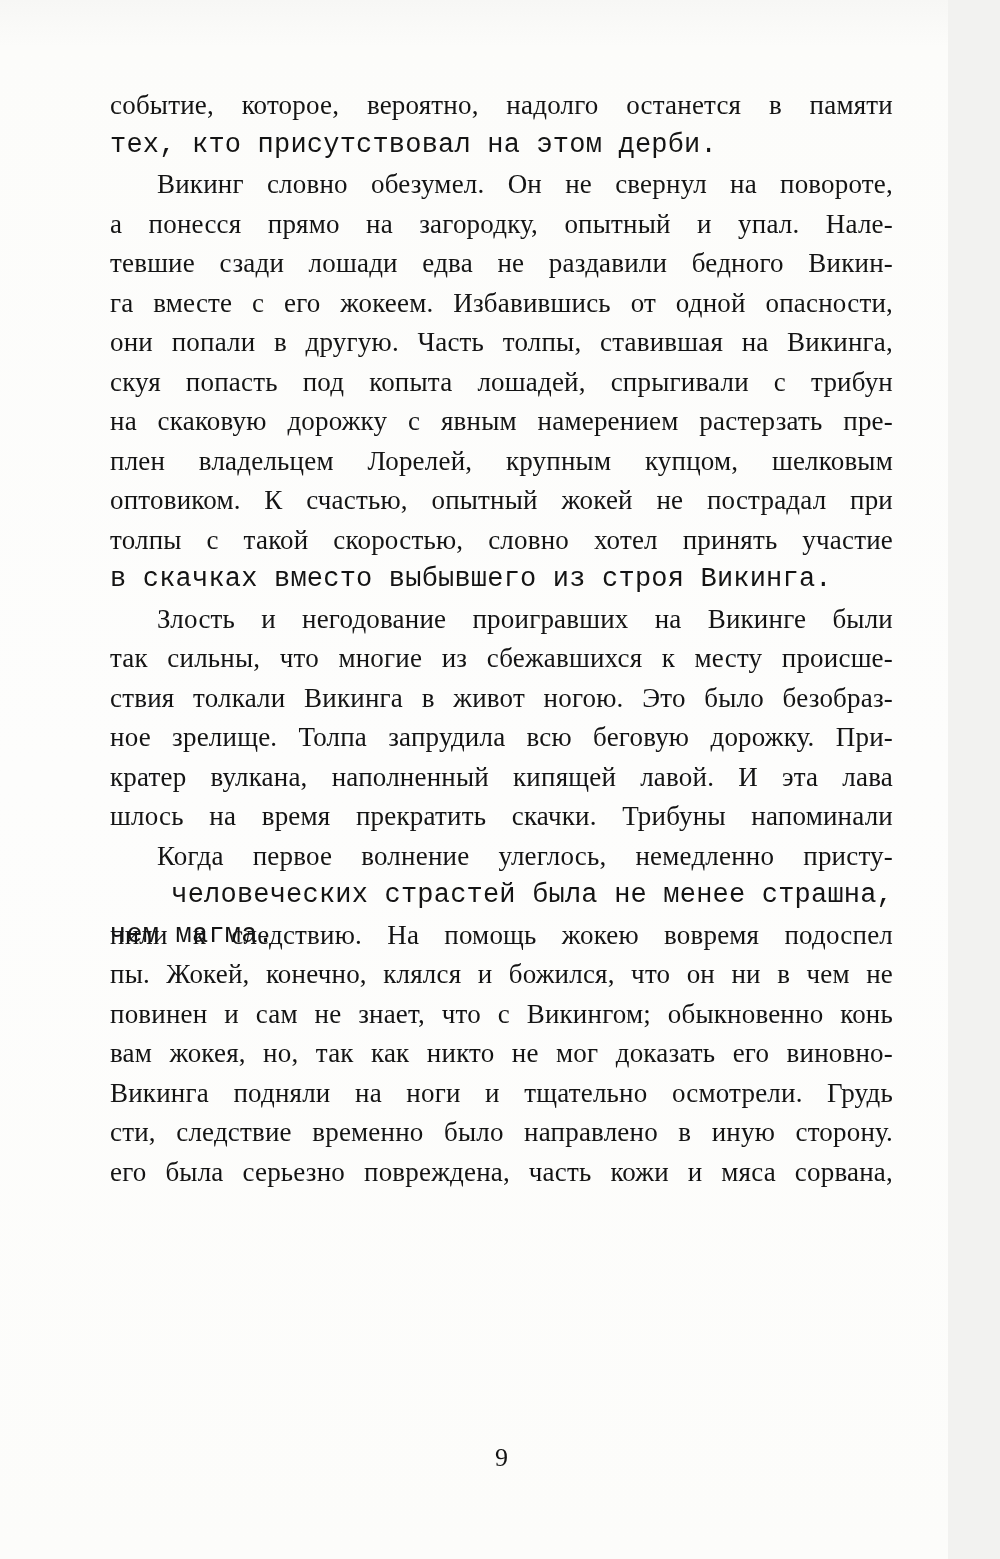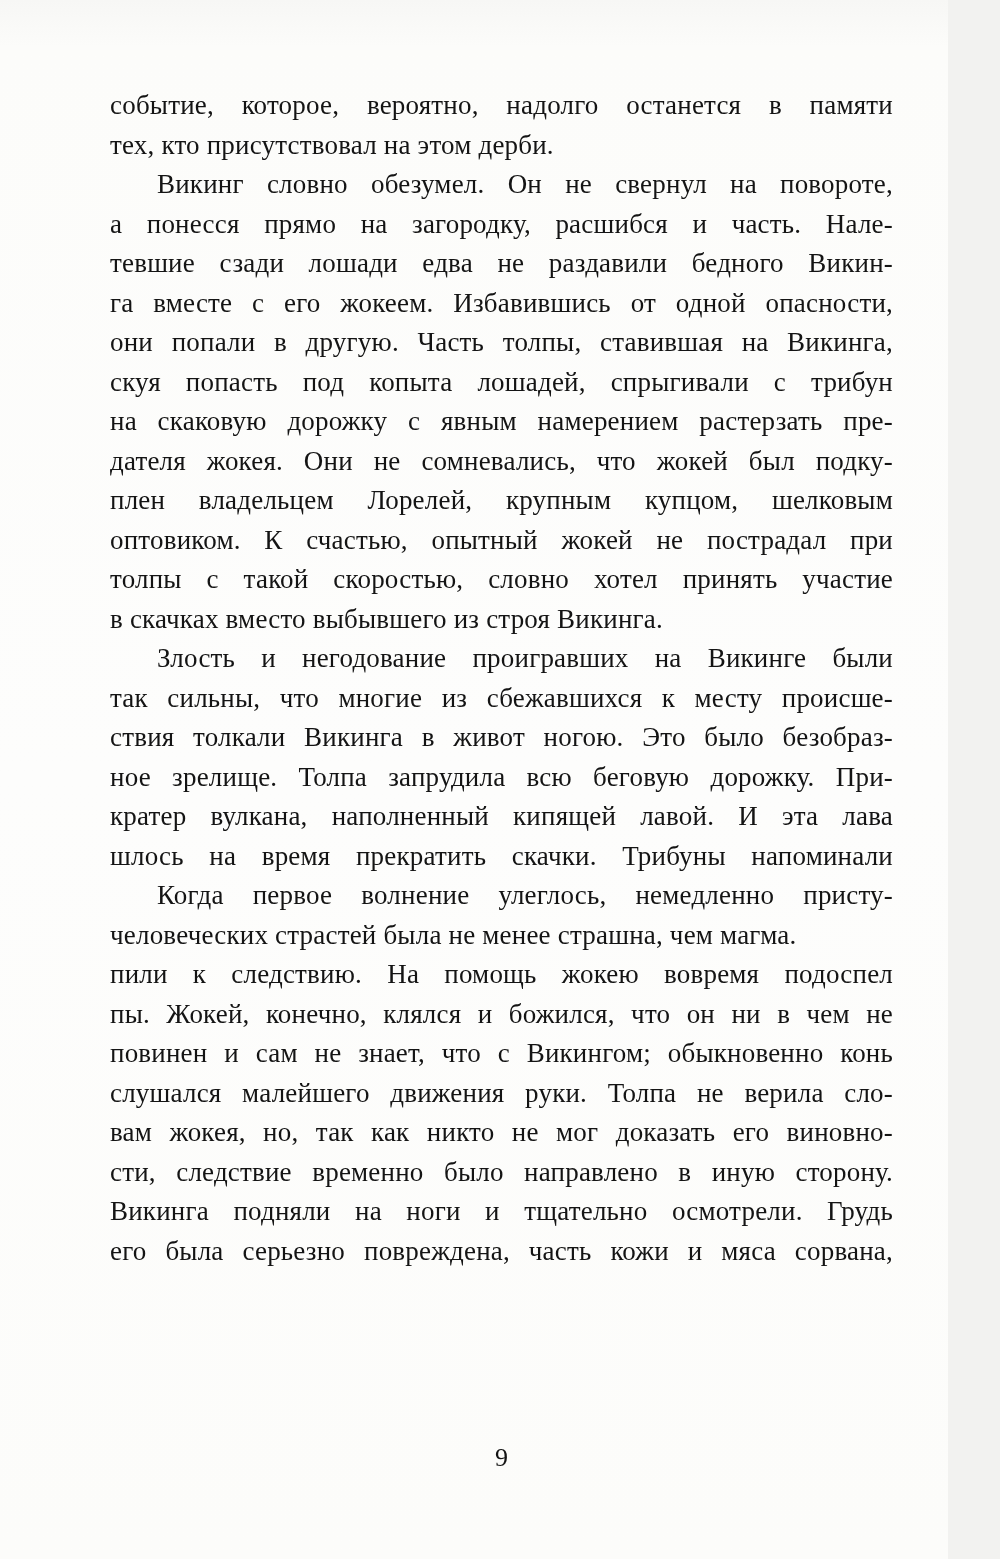--- a/index.html
+++ b/index.html
@@ -28,22 +28,23 @@
   }
   .line {
     font-size: 27px;
     line-height: 39.5px;
     height: 39.5px;
     text-align: justify;
     text-align-last: justify;
     letter-spacing: 0.2px;
   }
   .line.para-end {
-    text-align: center;
+    text-align: right;
     text-align-last: left;
+    font-family: Liberation Mono, monospace;
   }
   .line.indent {
     text-indent: 47px;
   }
   .page-number {
     position: absolute;
     top: 1438px;
     left: 110px;
     width: 783px;
     text-align: center;
@@ -53,42 +54,40 @@
   }
 </style>
 </head>
 <body>
 
 <div class="book-page">
   <div class="text-block">
       <div class="line">событие, которое, вероятно, надолго останется в памяти</div>
       <div class="line para-end">тех, кто присутствовал на этом дерби.</div>
       <div class="line indent">Викинг словно обезумел. Он не свернул на повороте,</div>
-      <div class="line">а понесся прямо на загородку, расшибся и часть. Нале-</div>
+      <div class="line">а понесся прямо на загородку, опытный и упал. Нале-</div>
       <div class="line">тевшие сзади лошади едва не раздавили бедного Викин-</div>
       <div class="line">га вместе с его жокеем. Избавившись от одной опасности,</div>
       <div class="line">они попали в другую. Часть толпы, ставившая на Викинга,</div>
       <div class="line">скуя попасть под копыта лошадей, спрыгивали с трибун</div>
       <div class="line">на скаковую дорожку с явным намерением растерзать пре-</div>
-      <div class="line">дателя жокея. Они не сомневались, что жокей был подку-</div>
       <div class="line">плен владельцем Лорелей, крупным купцом, шелковым</div>
       <div class="line">оптовиком. К счастью, опытный жокей не пострадал при</div>
       <div class="line">толпы с такой скоростью, словно хотел принять участие</div>
       <div class="line para-end">в скачках вместо выбывшего из строя Викинга.</div>
       <div class="line indent">Злость и негодование проигравших на Викинге были</div>
       <div class="line">так сильны, что многие из сбежавшихся к месту происше-</div>
       <div class="line">ствия толкали Викинга в живот ногою. Это было безобраз-</div>
       <div class="line">ное зрелище. Толпа запрудила всю беговую дорожку. При-</div>
       <div class="line">кратер вулкана, наполненный кипящей лавой. И эта лава</div>
       <div class="line">шлось на время прекратить скачки. Трибуны напоминали</div>
       <div class="line indent">Когда первое волнение улеглось, немедленно присту-</div>
       <div class="line para-end">человеческих страстей была не менее страшна, чем магма.</div>
       <div class="line">пили к следствию. На помощь жокею вовремя подоспел</div>
       <div class="line">пы. Жокей, конечно, клялся и божился, что он ни в чем не</div>
       <div class="line">повинен и сам не знает, что с Викингом; обыкновенно конь</div>
-      <div class="line">слушался малейшего движения руки. Толпа не верила сло-</div>
       <div class="line">вам жокея, но, так как никто не мог доказать его виновно-</div>
+      <div class="line">Викинга подняли на ноги и тщательно осмотрели. Грудь</div>
       <div class="line">сти, следствие временно было направлено в иную сторону.</div>
-      <div class="line">Викинга подняли на ноги и тщательно осмотрели. Грудь</div>
       <div class="line">его была серьезно повреждена, часть кожи и мяса сорвана,</div>
     </div>
   <div class="page-number">9</div>
 </div>
 
 </body></html>

